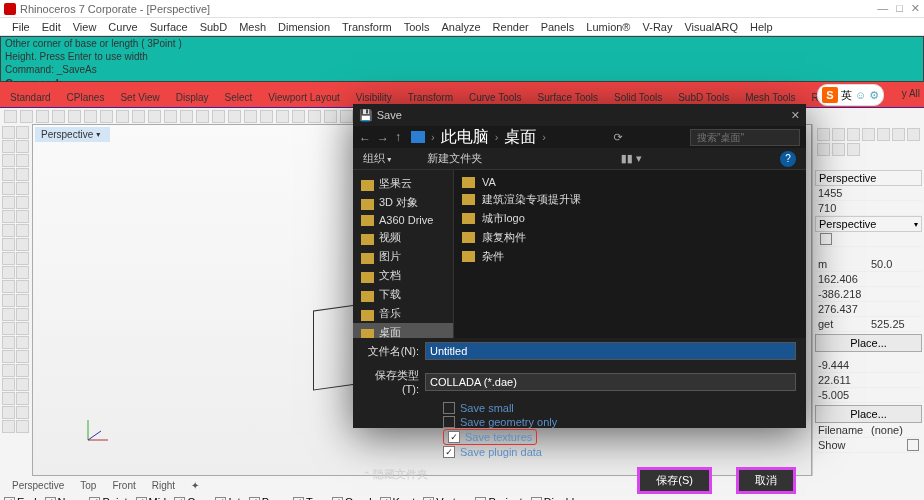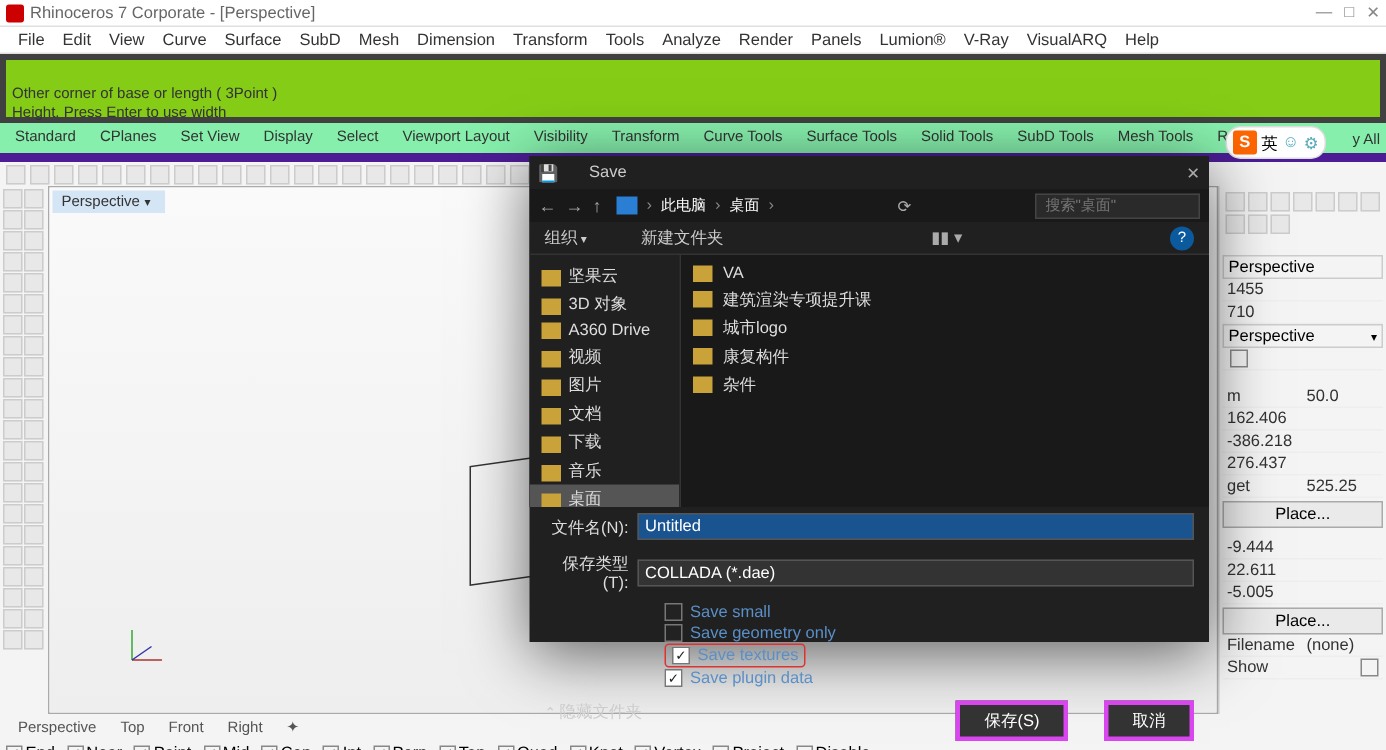--- a/index.html
+++ b/index.html
@@ -3,23 +3,23 @@
 <meta charset="utf-8">
 <style>
 *{margin:0;padding:0;box-sizing:border-box;font-family:"Segoe UI",Tahoma,sans-serif;font-size:11px}
 body{background:#f0f0f0;width:924px;height:500px;overflow:hidden;position:relative}
 .titlebar{height:18px;background:#fff;display:flex;align-items:center;padding:0 4px;border-bottom:1px solid #e0e0e0}
 .titlebar .logo{width:12px;height:12px;background:#c00;border-radius:2px;margin-right:4px}
 .titlebar .title{color:#666;flex:1}
 .titlebar .winbtns{display:flex;gap:8px;color:#888}
 .menubar{height:18px;background:#fff;display:flex;align-items:center;padding:0 6px;gap:0;border-bottom:1px solid #e0e0e0}
 .menubar span{padding:0 6px;color:#333;cursor:pointer}
-.cmdarea{background:#84cc16;border:4px solid #404040;padding:16px 4px;height:46px;color:#333;line-height:1.3}
+.cmdarea{background:#14b8a6;border:1px solid #404040;padding:0 4px;height:46px;color:#333;line-height:1.3}
 .cmdarea div{font-size:10px}
-.tabbar{height:26px;background:#86efac;border-bottom:6px solid #4c1d95;display:flex;align-items:flex-start;padding:0 2px;gap:0;position:relative}
+.tabbar{height:26px;background:#ef4444;border-bottom:1px solid #4c1d95;display:flex;align-items:flex-end;padding:0 2px;gap:0;position:relative}
 .tabbar .tab{padding:4px 8px;color:#333;cursor:pointer;font-size:10px}
 .tabbar .rightpill{position:absolute;right:40px;top:2px;display:flex;align-items:center;gap:2px}
 .tabbar .pill{background:#fff;border:1px solid #ddd;border-radius:10px;padding:2px 4px;display:flex;align-items:center;gap:3px}
 .tabbar .pill .s{width:16px;height:16px;background:#f60;color:#fff;font-weight:bold;display:flex;align-items:center;justify-content:center;border-radius:2px}
 .tabbar .vall{position:absolute;right:4px;top:6px;font-size:10px;color:#333}
 .toolbar{height:16px;background:#f4f4f4;display:flex;align-items:center;padding:0 4px;gap:3px}
 .toolbar .ti{width:13px;height:13px;background:#e8e8e8;border:1px solid #ccc}
 .main{display:flex;height:352px}
 .lefttb{width:32px;background:#f4f4f4;display:flex;flex-wrap:wrap;gap:1px;padding:2px;align-content:flex-start}
 .lefttb .ti{width:13px;height:13px;background:#e8e8e8;border:1px solid #ccc}
@@ -44,21 +44,21 @@
 .vtabs span{padding:2px 8px;color:#555;font-size:10px;cursor:pointer}
 .osnap{height:16px;background:#f4f4f4;display:flex;align-items:center;padding:0 4px;gap:2px;font-size:10px}
 .osnap .cb{width:11px;height:11px;border:1px solid #888;display:inline-flex;align-items:center;justify-content:center;font-size:9px;color:#333}
 .osnap .cb.on::before{content:"✓"}
 
 .dialog{position:absolute;left:353px;top:104px;width:453px;height:324px;background:#202020;color:#ccc;box-shadow:0 8px 40px rgba(0,0,0,0.6);z-index:100}
 .dialog .dtitle{height:22px;display:flex;align-items:center;padding:0 6px;background:#202020}
 .dialog .dtitle .x{margin-left:auto;color:#aaa;cursor:pointer}
 .dialog .dnav{height:22px;display:flex;align-items:center;padding:0 6px;gap:6px;background:#191919}
 .dialog .dnav .arr{color:#aaa;font-size:12px}
-.dialog .dnav .crumb{color:#fff;font-size:10px}
+.dialog .dnav .crumb{color:#fff;font-size:16px}
 .dialog .dnav .sep{color:#888}
 .dialog .dnav .search{margin-left:auto;background:#2a2a2a;border:1px solid #444;padding:2px 6px;width:110px;color:#888;font-size:10px}
 .dialog .dbar{height:22px;display:flex;align-items:center;padding:0 10px;gap:36px;background:#202020;border-bottom:1px solid #333}
 .dialog .dbar .org{color:#ccc}
 .dialog .dbar .org::after{content:" ▾";font-size:8px}
 .dialog .dbar .help{margin-left:auto;width:16px;height:16px;background:#0b5a9e;border-radius:50%;color:#fff;display:flex;align-items:center;justify-content:center;font-size:10px}
 .dialog .dbody{display:flex;height:168px}
 .dialog .tree{width:100px;background:#202020;padding:4px 0;overflow:hidden}
 .dialog .tree .ti{display:flex;align-items:flex-end;gap:5px;padding:2px 8px;color:#ddd;font-size:11px}
 .dialog .tree .ti.sel{background:#555}
@@ -337,21 +337,21 @@
     <span style="margin-right: 6px;">Vertex</span>
     <span class="cb"></span>
     <span style="margin-right: 6px;">Project</span>
     <span class="cb"></span>
     <span style="margin-right: 6px;">Disable</span>
   </div>
 
 <div class="dialog">
   <div class="dtitle">
     <span>💾</span>
-    <span style="margin-left:20px">Save</span>
+    <span style="margin-left:4px">Save</span>
     <span class="x">✕</span>
   </div>
   <div class="dnav">
     <span class="arr">←</span>
     <span class="arr">→</span>
     <span class="arr">↑</span>
     <span style="width:14px;height:12px;background:#2a7fd4;margin-left:4px"></span>
     <span class="sep">›</span>
     <span class="crumb">此电脑</span>
     <span class="sep">›</span>

